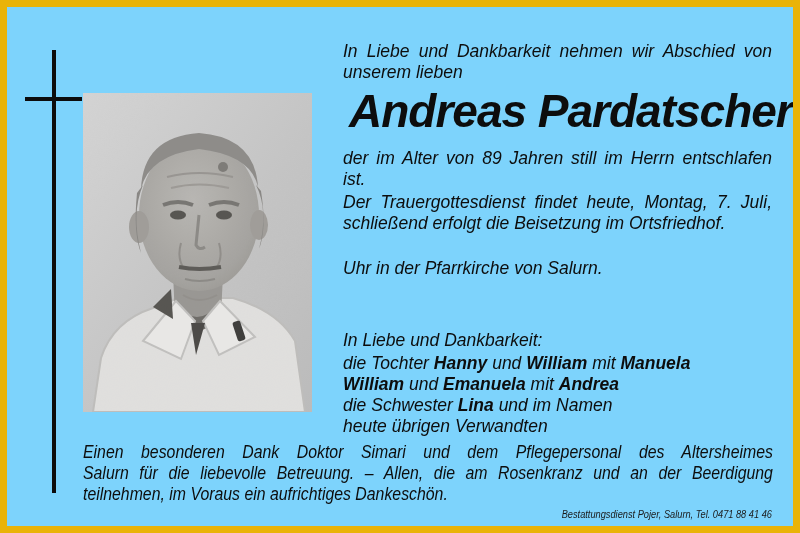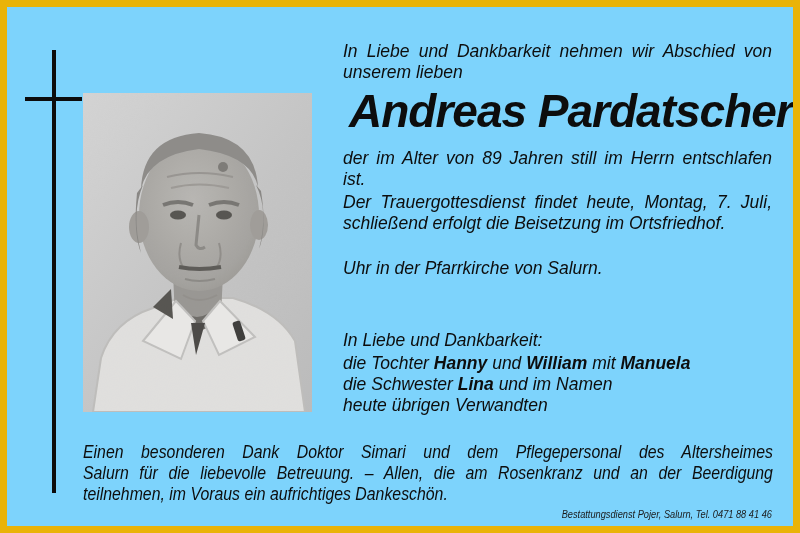--- a/index.html
+++ b/index.html
@@ -158,20 +158,21 @@
       <div class="tline"><span>Uhr in der Pfarrkirche von Salurn.</span></div>
     </div>
 
 
   <div class="abs body-text" style="top:323px;">
     <div class="tline"><span>In Liebe und Dankbarkeit:</span></div>
   </div>
 
   <div class="abs body-text" style="top:346px;">
       <div class="tline"><span>die Tochter </span><span class="b">Hanny</span><span> und </span><span class="b">William</span><span> mit </span><span class="b">Manuela</span></div>
+      <div class="tline"><span class="b">William</span><span> und </span><span class="b">Emanuela</span><span> mit </span><span class="b">Andrea</span></div>
       <div class="tline"><span>die Schwester </span><span class="b">Lina</span><span> und im Namen</span></div>
       <div class="tline"><span>heute übrigen Verwandten</span></div>
     </div>
 
   <div class="abs thanks">
       <div class="tline just"><span>Einen besonderen Dank Doktor Simari und dem Pflegepersonal des Altersheimes</span></div>
       <div class="tline just"><span>Salurn für die liebevolle Betreuung. – Allen, die am Rosenkranz und an der Beerdigung</span></div>
       <div class="tline"><span>teilnehmen, im Voraus ein aufrichtiges Dankeschön.</span></div>
     </div>
 

